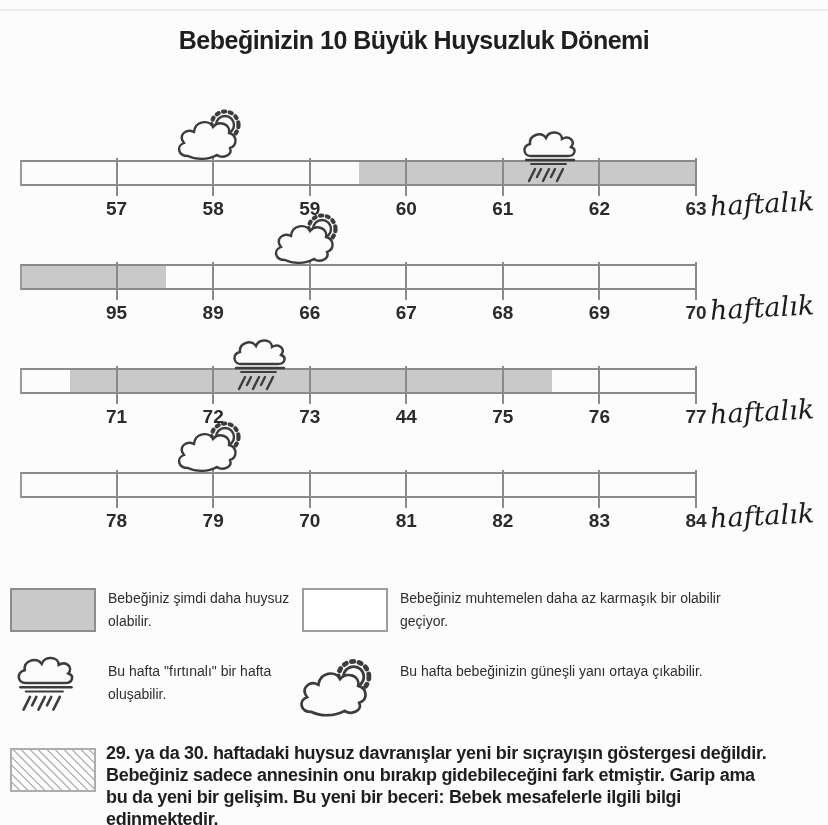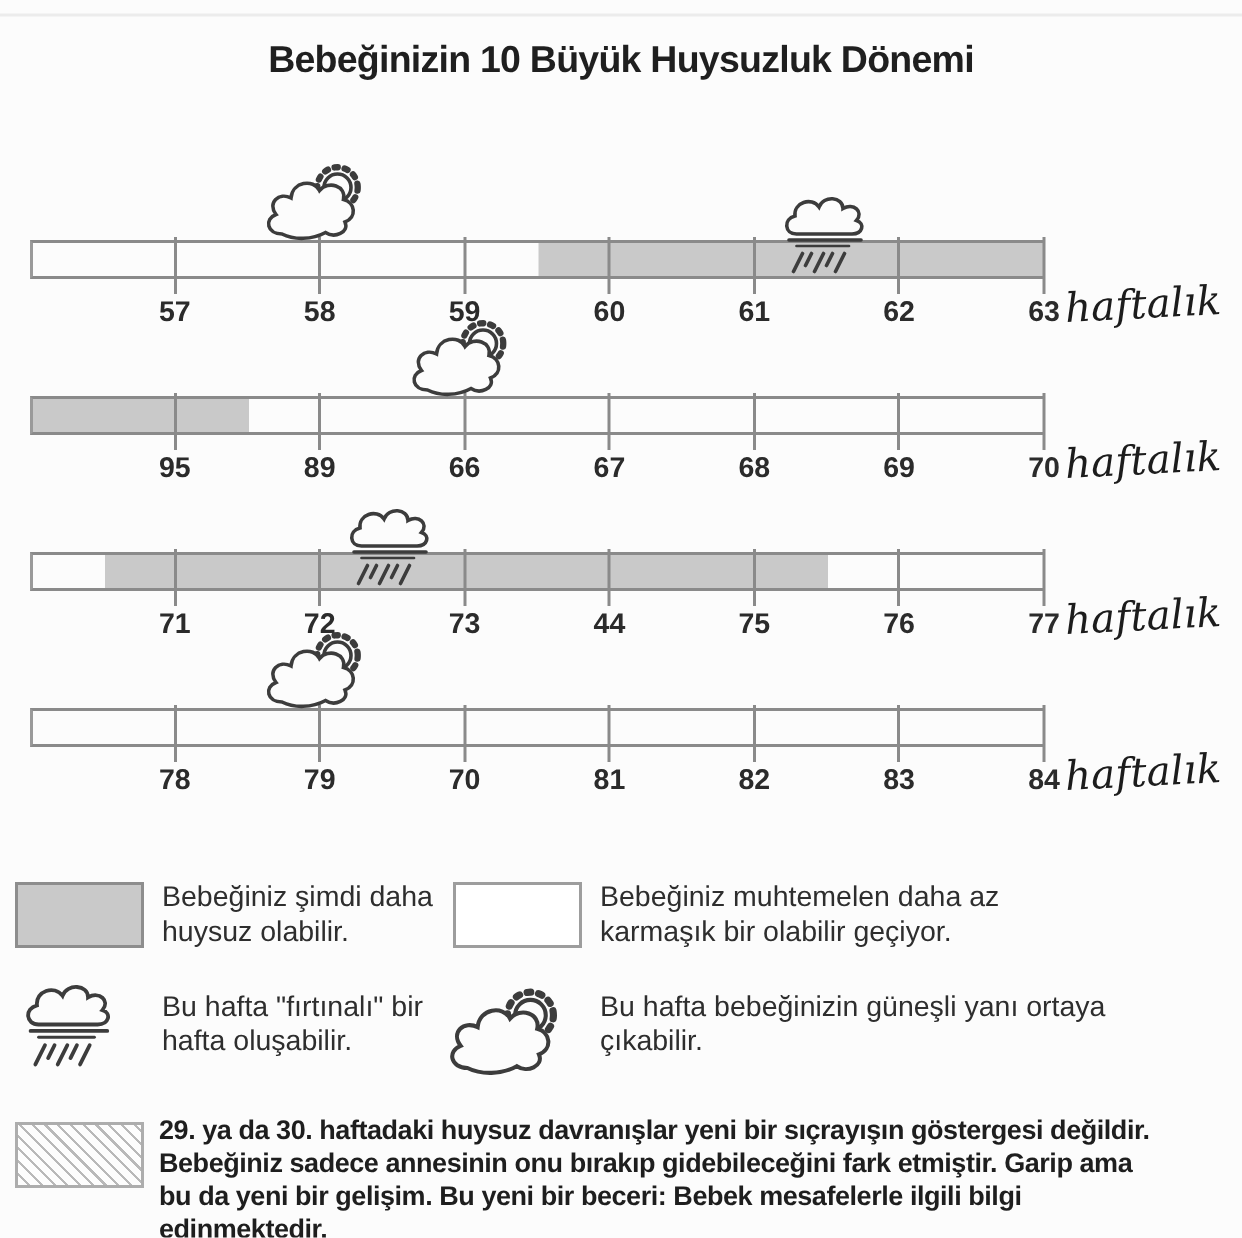--- a/index.html
+++ b/index.html
@@ -7,21 +7,21 @@
   .page{position:relative;width:828px;height:825px;overflow:hidden;}
   .top-rule{position:absolute;top:9px;left:0;width:828px;height:2px;background:#ececec;}
   .title{position:absolute;top:26px;left:0;width:828px;text-align:center;font-size:25px;font-weight:bold;letter-spacing:-0.5px;color:#1f1f1f;margin:0;}
   .t-row{position:absolute;left:0;width:828px;height:104px;}
   .bar{position:absolute;left:20px;top:48px;width:676px;height:26px;border-top:2px solid #8a8a8a;border-bottom:2px solid #8a8a8a;border-left:2px solid #9a9a9a;box-sizing:border-box;}
   .shade{position:absolute;top:0;bottom:0;background:#c9c9c9;}
   .tick{position:absolute;top:46px;width:2px;height:38px;background:#8a8a8a;}
   .num{position:absolute;top:86px;width:44px;margin-left:-22px;text-align:center;font-size:19px;font-weight:bold;color:#2b2b2b;}
   .unit{position:absolute;right:14px;top:76px;font-family:"DejaVu Serif",serif;font-style:italic;font-size:27px;color:#1c1c1c;transform:rotate(-3deg);}
   .w-icon{position:absolute;line-height:0;}
-  .legend-text{position:absolute;font-size:19px;line-height:23px;color:#2e2e2e;margin:0;}
+  .legend-text{position:absolute;font-size:14px;line-height:23px;color:#2e2e2e;margin:0;}
   .swatch{position:absolute;width:86px;height:44px;box-sizing:border-box;}
   .swatch.filled{background:#c9c9c9;border:2px solid #8d8d8d;}
   .swatch.empty{background:#fff;border:2px solid #9d9d9d;}
   .swatch.hatched{border:2px solid #adadad;background:repeating-linear-gradient(45deg,#fdfdfd 0px,#fdfdfd 4.5px,#b9b9b9 4.5px,#b9b9b9 6px);}
   .icon-slot{position:absolute;line-height:0;}
   .footnote-text{position:absolute;left:106px;top:742px;width:662px;font-size:18px;font-weight:bold;letter-spacing:-0.3px;line-height:22px;color:#1e1e1e;margin:0;}
 </style>
 </head>
 <body>
 

